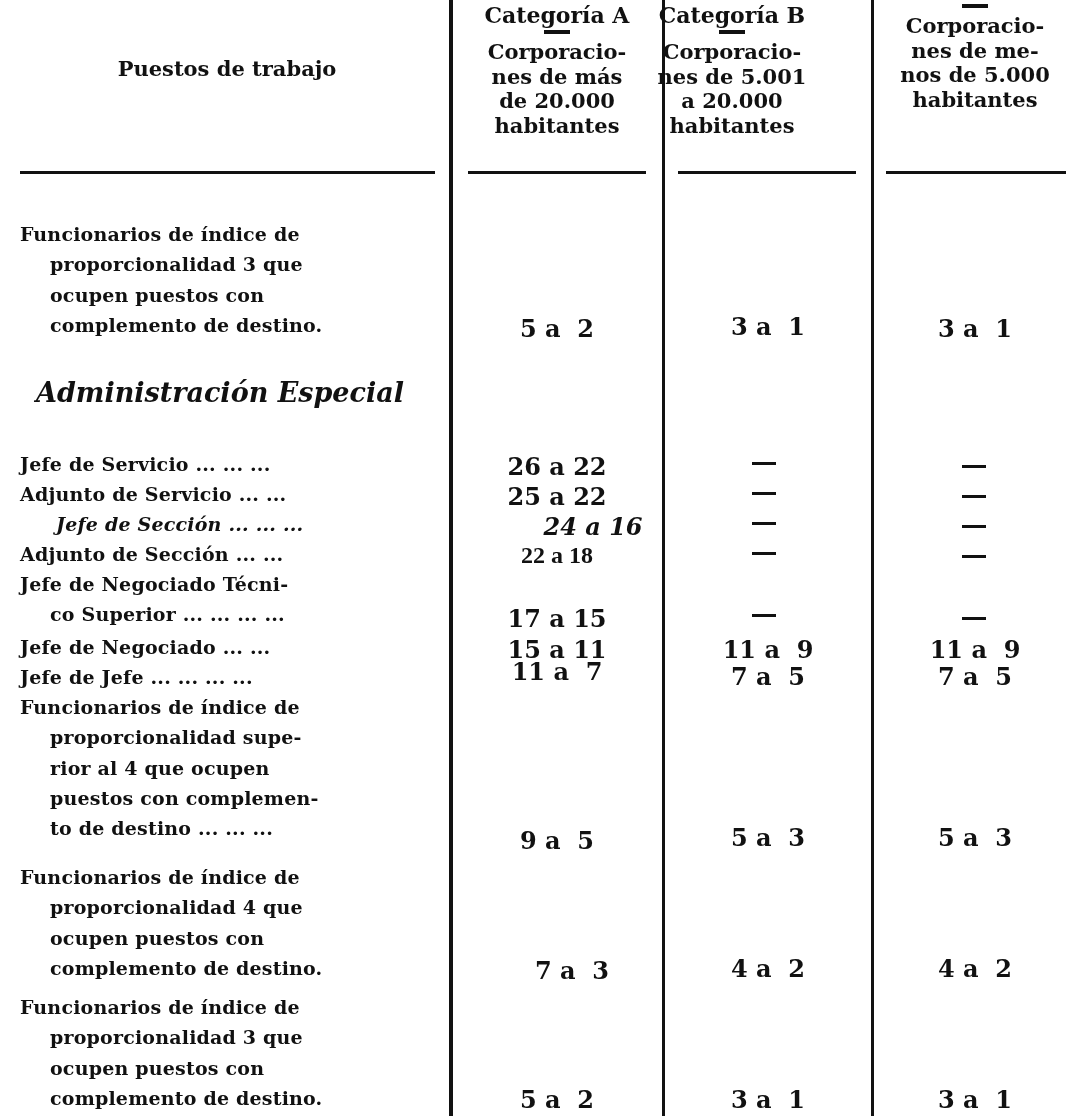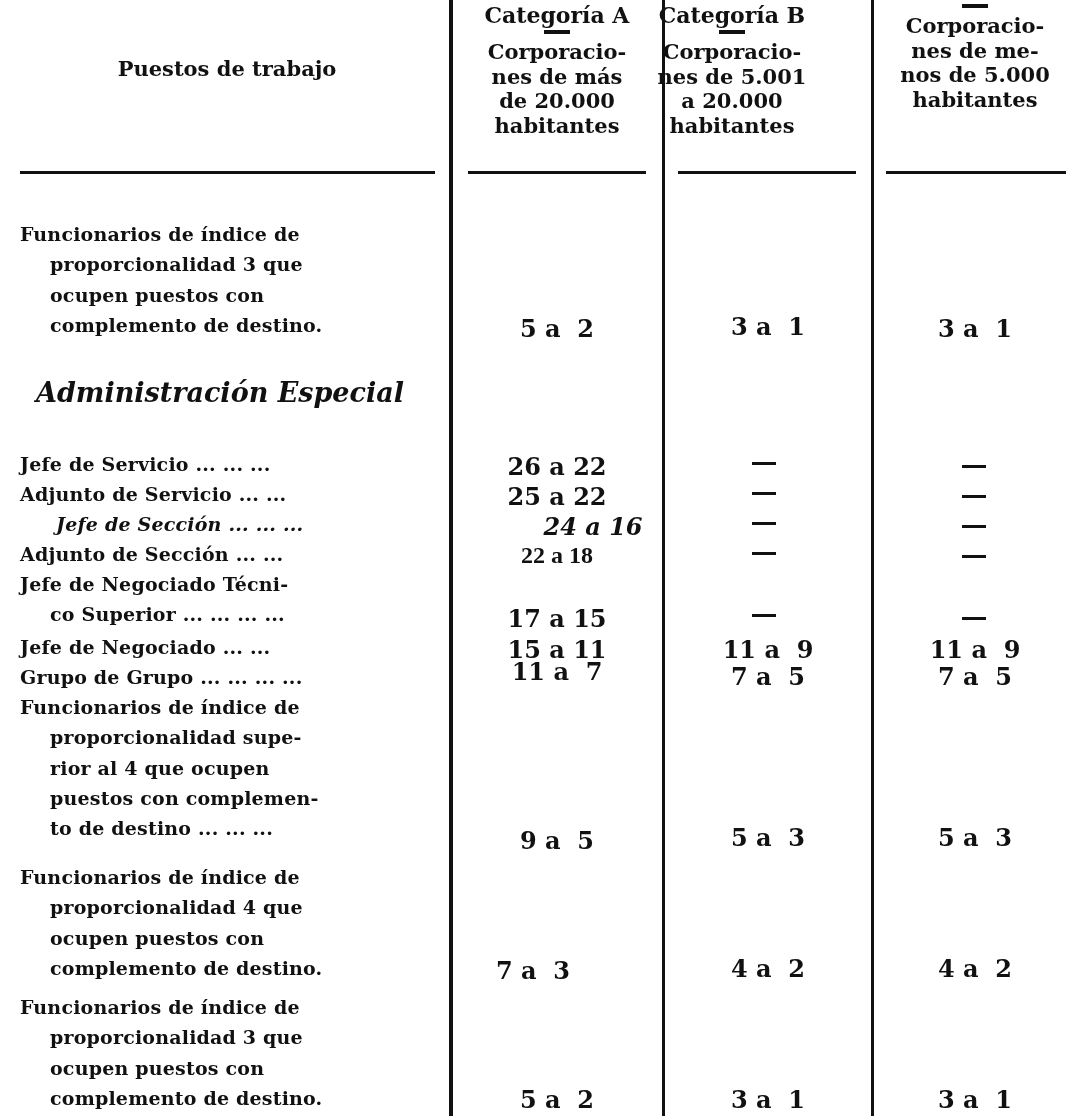--- a/index.html
+++ b/index.html
@@ -130,21 +130,21 @@
 <div class="dash-cell" style="left:962px; top:617px;"></div>
 
 <div class="label" style="top:632px;">
   <span class="line">Jefe de Negociado ... ...</span>
 </div>
 <div class="val" style="left:462px; width:190px; top:635px;">15 a 11</div>
 <div class="val" style="left:672px; width:192px; top:635px;">11 a  9</div>
 <div class="val" style="left:880px; width:190px; top:635px;">11 a  9</div>
 
 <div class="label" style="top:662px;">
-  <span class="line">Grupo de Grupo ... ... ... ...</span>
+  <span class="line">Jefe de Jefe ... ... ... ...</span>
 </div>
 <div class="val" style="left:462px; width:190px; top:657px;">11 a  7</div>
 <div class="val" style="left:672px; width:192px; top:662px;">7 a  5</div>
 <div class="val" style="left:880px; width:190px; top:662px;">7 a  5</div>
 
 <div class="label" style="top:692px;">
   <span class="line">Funcionarios de índice de</span>
   <span class="line indent">proporcionalidad supe-</span>
   <span class="line indent">rior al 4 que ocupen</span>
   <span class="line indent">puestos con complemen-</span>
@@ -153,21 +153,21 @@
 <div class="val" style="left:462px; width:190px; top:826px;">9 a  5</div>
 <div class="val" style="left:672px; width:192px; top:823px;">5 a  3</div>
 <div class="val" style="left:880px; width:190px; top:823px;">5 a  3</div>
 
 <div class="label" style="top:862px;">
   <span class="line">Funcionarios de índice de</span>
   <span class="line indent">proporcionalidad 4 que</span>
   <span class="line indent">ocupen puestos con</span>
   <span class="line indent">complemento de destino.</span>
 </div>
-<div class="val" style="left:438px; width:190px; top:956px;">7 a  3</div>
+<div class="val" style="left:477px; width:190px; top:956px;">7 a  3</div>
 <div class="val" style="left:672px; width:192px; top:954px;">4 a  2</div>
 <div class="val" style="left:880px; width:190px; top:954px;">4 a  2</div>
 
 <div class="label" style="top:992px;">
   <span class="line">Funcionarios de índice de</span>
   <span class="line indent">proporcionalidad 3 que</span>
   <span class="line indent">ocupen puestos con</span>
   <span class="line indent">complemento de destino.</span>
 </div>
 <div class="val" style="left:462px; width:190px; top:1085px;">5 a  2</div>

